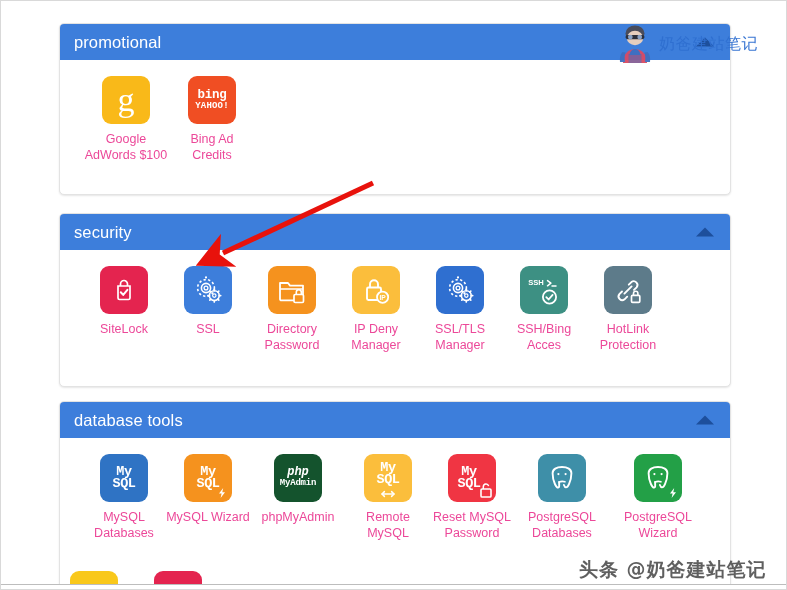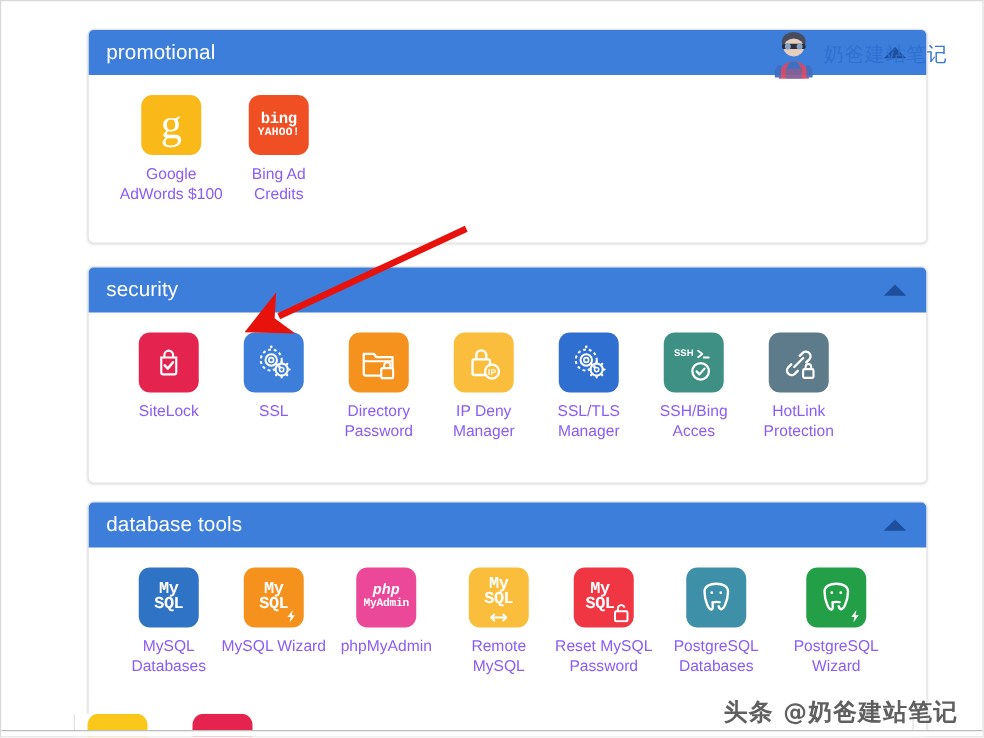--- a/index.html
+++ b/index.html
@@ -13,21 +13,21 @@
   }
   #page {
     position: absolute; inset: 0;
     background: #ffffff;
     border: 1px solid #d9d9d9;
     overflow: hidden;
   }
   
   .card {
     position: absolute;
-    left: 69px;
+    left: 58px;
     width: 672px;
     background: #ffffff;
     border: 1px solid #e3e3e3;
     border-radius: 5px;
     box-shadow: 0 1px 2px rgba(0,0,0,0.10);
   }
   .card-header {
     position: relative;
     height: 36px;
     background: #3d7edb;
@@ -73,21 +73,21 @@
     border-radius: 9px;
     display: flex; align-items: center; justify-content: center;
     position: relative;
     overflow: hidden;
     flex: 0 0 auto;
   }
   .tile .lbl {
     margin-top: 8px;
     font-size: 12.5px;
     line-height: 15.5px;
-    color: #8b5cf6;
+    color: #ec4899;
     word-spacing: normal;
     max-width: 84px;
   }
   .tile-wide { width: 96px; }
   .tile-wide .lbl { max-width: 96px; }
 
   
   .glyph {
     color:#fff;
     font-family:Liberation Mono, monospace;
@@ -341,21 +341,21 @@
         <span class="ico" style="background:#f5921e;">
           <span class="glyph g-mysql">My<br>SQL</span>
           <svg width="12" height="12" viewBox="0 0 12 12" style="position:absolute;right:4px;bottom:3px;">
             <path d="M7.2 1 L3 6.6 h2.6 L4.6 11 L9 5.2 H6.3 z" fill="#fff"></path>
           </svg>
         </span>
         <span class="lbl">MySQL Wizard</span>
       </div>
 
       <div class="tile tile-wide">
-        <span class="ico" style="background:#ec4899;">
+        <span class="ico" style="background:#14532d;">
           <span class="glyph g-php">php<small>MyAdmin</small></span>
         </span>
         <span class="lbl">phpMyAdmin</span>
       </div>
 
       <div class="tile">
         <span class="ico" style="background:#fbbe3c;">
           <span class="glyph g-mysql" style="margin-bottom:8px;">My<br>SQL</span>
           <svg width="18" height="10" viewBox="0 0 18 10" style="position:absolute;left:50%;transform:translateX(-50%);bottom:3px;">
             <g stroke="#fff" stroke-width="1.5" fill="none" stroke-linecap="round" stroke-linejoin="round">

